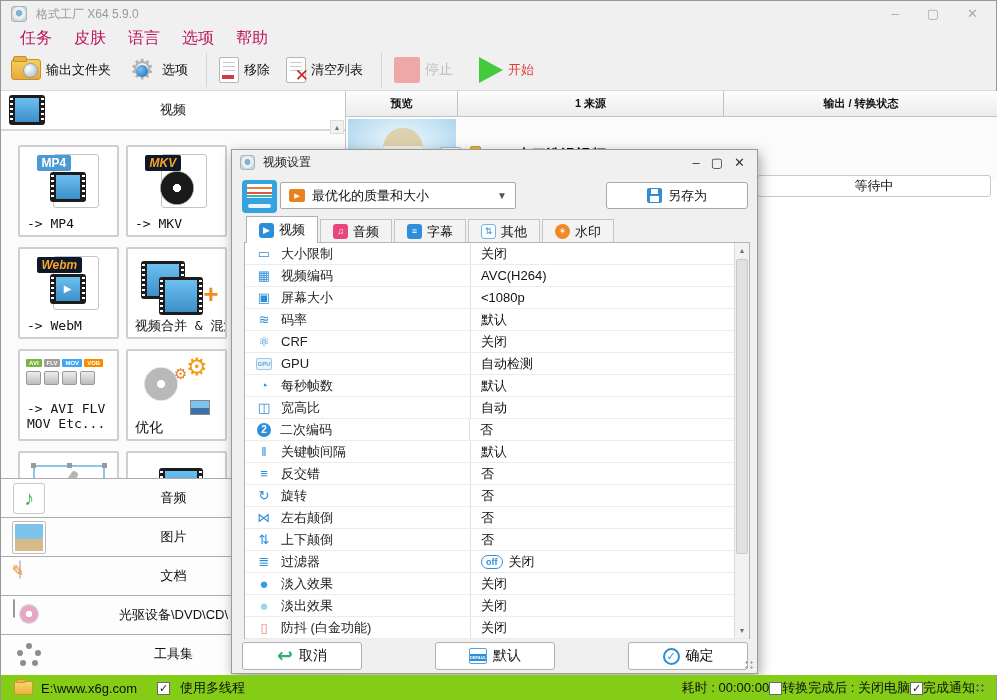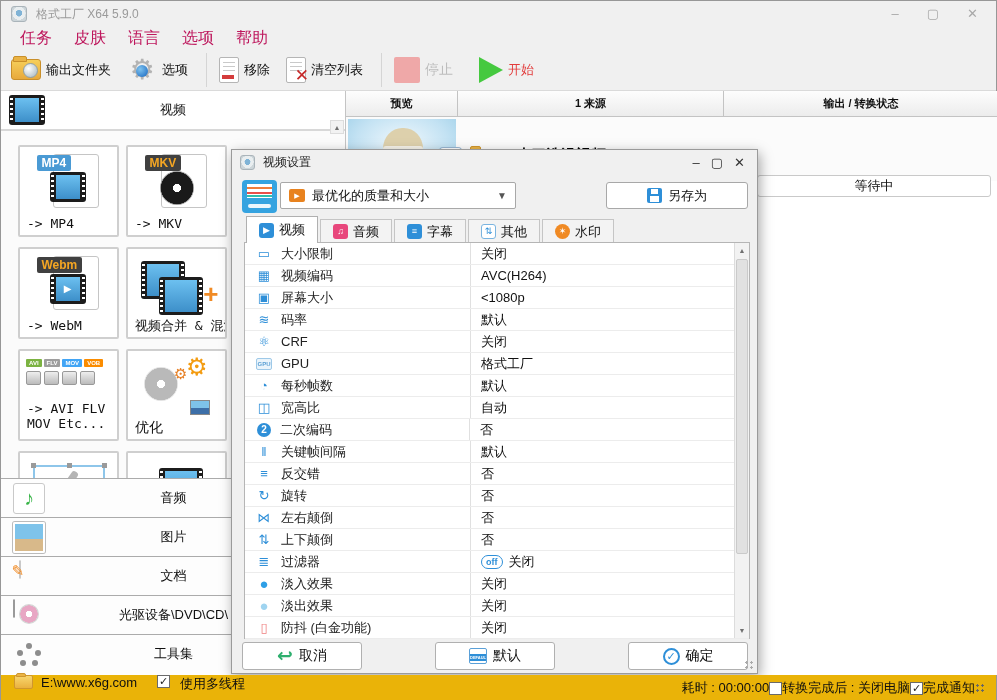--- a/index.html
+++ b/index.html
@@ -48,21 +48,21 @@
                repeating-linear-gradient(to bottom,#fff 0 2px,transparent 2px 5px) right/3px 100% no-repeat; }
   .lp-header .film { position:absolute; left:8px; top:4px; }
   .lp-title { position:absolute; left:0; top:0; width:100%; text-align:center; line-height:38px; font-size:13px; color:#111; }
   .lp-scrollup { position:absolute; right:1px; top:29px; width:14px; height:14px; background:#f2f2f2; border:1px solid #dcdcdc; font-size:7px; color:#707070; text-align:center; line-height:13px; }
   .card { position:absolute; width:101px; height:92px; background:#fff; border:2px solid #cfcfcf; border-radius:2px; overflow:hidden; }
   .clabel { position:absolute; left:7px; bottom:4px; font-family:"DejaVu Sans Mono",monospace; font-size:13px; color:#111; white-space:pre-wrap; line-height:15px; width:92px; }
   .cicon { position:relative; width:64px; height:56px; margin:7px auto 0; }
   .page2 { position:absolute; right:2px; top:0; width:46px; height:54px; background:#fff; border:1px solid #c5c5c5; border-radius:3px; }
   .fbadge { position:absolute; left:0; top:1px; z-index:2; font-size:12px; font-weight:bold; padding:1px 5px; border-radius:2px; }
   .fbadge.blue { background:#4a9ad4; color:#fff; }
-  .fbadge.grey { background:#404040; color:#f5a623; }
+  .fbadge.grey { background:#0f172a; color:#f5a623;font-style:italic; }
   .cicon .film { position:absolute; left:13px; top:18px; }
   .playov { position:absolute; left:13px; top:18px; width:36px; height:30px; color:#fff; font-size:10px; text-align:center; line-height:30px; z-index:2; }
   .disc { position:absolute; left:15px; top:17px; width:34px; height:34px; border-radius:50%;
     background:radial-gradient(circle,#fff 0 16%,#1a1a1a 18% 66%,#9a9a9a 68% 78%,#1c1c1c 80%); }
   .mergewrap { position:relative; width:80px; height:70px; margin:8px auto 0; }
   .mergewrap .f1 { position:absolute; left:4px; top:4px; }
   .mergewrap .f2 { position:absolute; left:22px; top:20px; }
   .mergewrap .film { width:44px; height:38px; }
   .plus { position:absolute; right:-2px; top:22px; color:#f08a24; font-size:26px; font-weight:bold; }
   .minibadges { position:absolute; left:6px; top:8px; display:flex; gap:2px; }
@@ -158,21 +158,21 @@
   .dbtn { position:absolute; top:492px; width:120px; height:28px; background:#fff; border:1px solid #b0b0b0; border-radius:3px; display:flex; align-items:center; justify-content:center; gap:6px; font-size:14px; color:#111; }
   .b-cancel { left:10px; } .b-default { left:203px; } .b-ok { left:396px; }
   .cancel-arrow { color:#2eaf6e; font-size:19px; font-weight:bold; line-height:18px; }
   .defstamp { width:18px; height:16px; background:#fff; border:1px solid #5aa0d8; border-radius:2px; position:relative; overflow:hidden; }
   .defstamp b { position:absolute; left:0; right:0; top:5px; height:7px; background:#2e8fd8; color:#fff; font-size:4px; line-height:7px; text-align:center; font-weight:bold; }
   .okring { width:17px; height:17px; border:2px solid #2e8fd8; border-radius:50%; color:#2e8fd8; font-size:11px; font-weight:bold; text-align:center; line-height:13px; }
   .dgrip { position:absolute; right:3px; bottom:3px; width:10px; height:10px;
     background:radial-gradient(circle,#aaa 1px,transparent 1.2px) 0 0/5px 5px; }
 
   
-  .statusbar { position:absolute; left:0; top:674px; width:100%; height:26px; background:#eab308; display:flex; font-size:13px; color:#0f0f0f; z-index:60; }
+  .statusbar { position:absolute; left:0; top:674px; width:100%; height:26px; background:#84cc16; display:flex; align-items:center; font-size:13px; color:#0f0f0f; z-index:60; }
   .sb-folder { width:19px; height:14px; background:linear-gradient(#f8d66e,#eab13f); border:1px solid #cf962e; border-radius:2px; margin:0 8px 0 13px; position:relative; }
   .sb-folder::before { content:""; position:absolute; top:-3px; left:1px; width:8px; height:2px; background:#eab344; border:1px solid #cf962e; border-radius:2px 2px 0 0; }
   .cb { width:13px; height:13px; background:#fff; border:1px solid #6a6a6a; display:inline-flex; align-items:center; justify-content:center; font-size:11px; font-weight:bold; color:#222; line-height:11px; flex:none; }
   .sgap { width:20px; } .sgap2 { width:10px; }
   .sb-right { margin-left:auto; display:flex; align-items:center; padding-right:10px; }
   .wgrip { width:11px; height:11px; background:radial-gradient(circle,#666 1px,transparent 1.2px) 0 0/5px 5px; }
 </style>
 </head>
 <body>
 
@@ -413,21 +413,21 @@
         <span class="rvalue">默认</span>
       </div>
       <div class="trow">
         <span class="ric">⚛</span>
         <span class="rlabel">CRF</span>
         <span class="rvalue">关闭</span>
       </div>
       <div class="trow">
         <span class="ric g-gpu">GPU</span>
         <span class="rlabel">GPU</span>
-        <span class="rvalue">格式工厂</span>
+        <span class="rvalue">自动检测</span>
       </div>
       <div class="trow">
         <span class="ric">◔</span>
         <span class="rlabel">每秒帧数</span>
         <span class="rvalue">默认</span>
       </div>
       <div class="trow">
         <span class="ric">◫</span>
         <span class="rlabel">宽高比</span>
         <span class="rvalue">自动</span>

